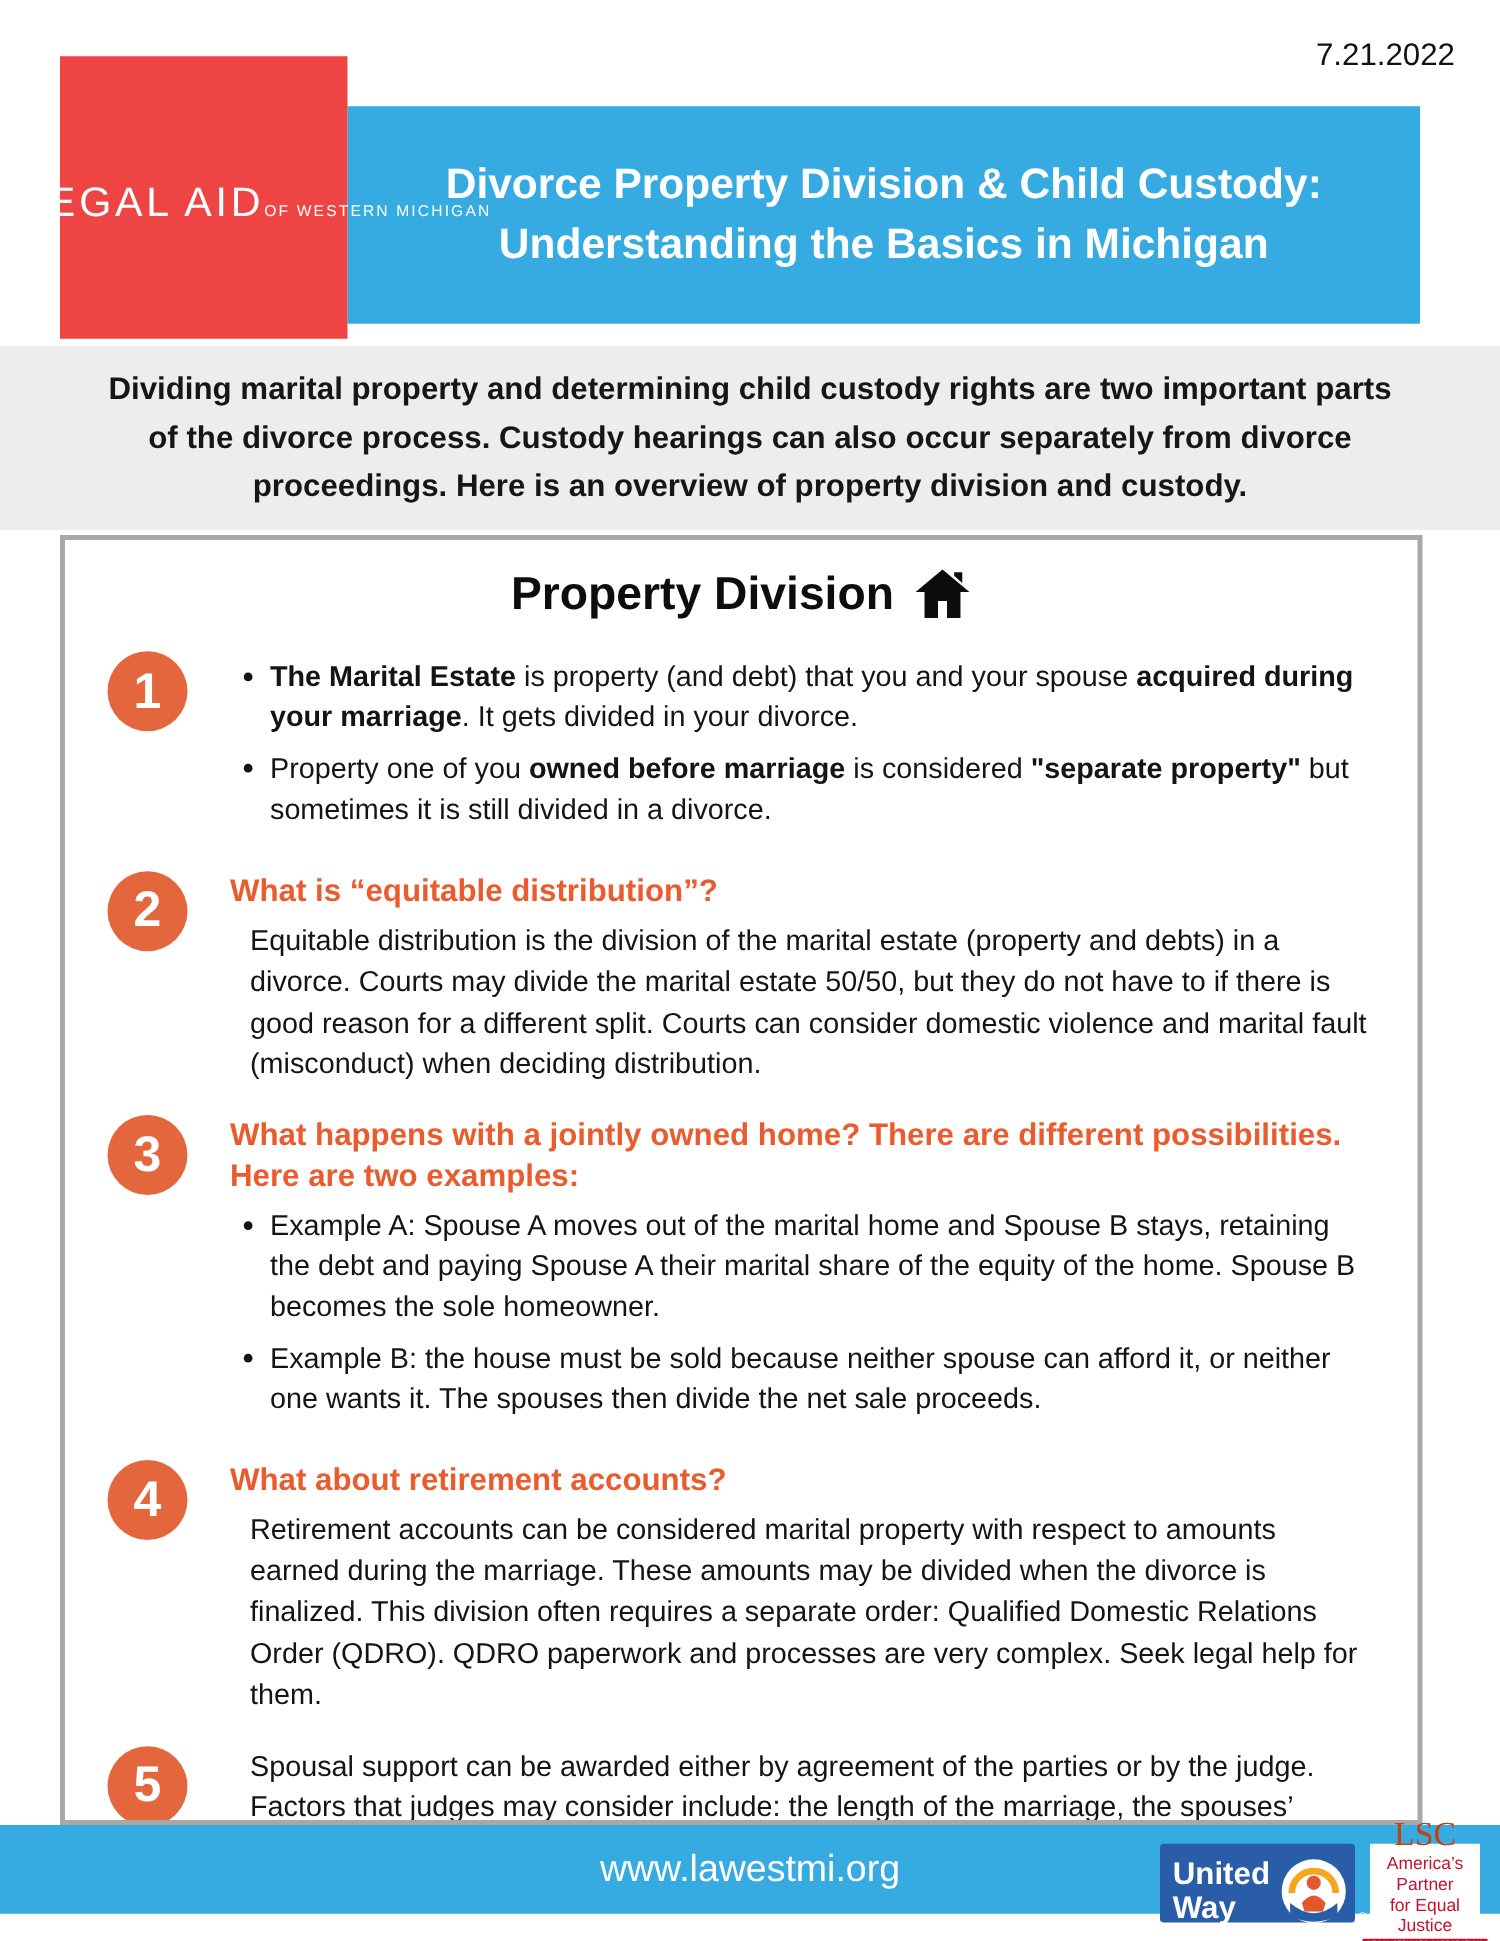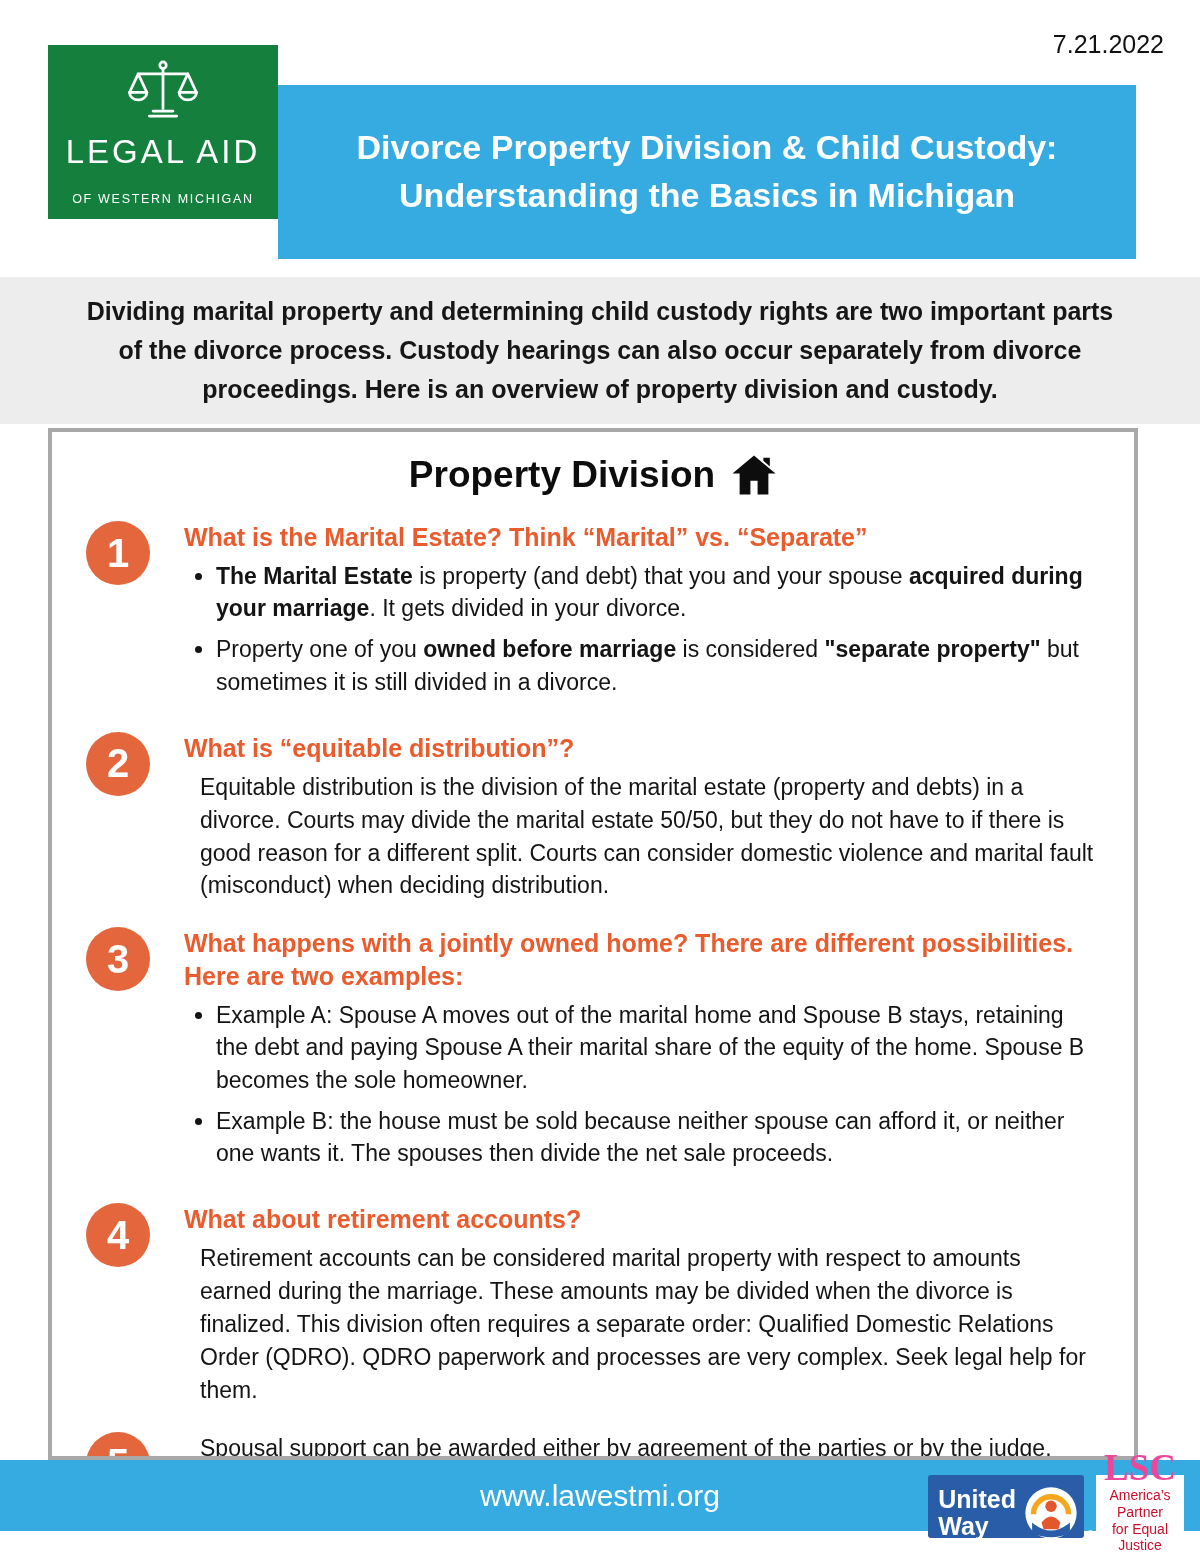--- a/index.html
+++ b/index.html
@@ -2,22 +2,22 @@
 <html><head>
 <meta charset="utf-8">
 <style>
   * { margin:0; padding:0; box-sizing:border-box; }
   html,body { background:#ffffff; }
   body { font-family:"Liberation Sans", sans-serif; color:#141414; }
   .page { position:relative; width:1200px; height:1553px; background:#ffffff; overflow:hidden; }
 
   .date { position:absolute; top:30px; right:36px; font-size:25px; color:#111; }
 
-  .logo-box { position:absolute; left:48px; top:45px; width:230px; height:174px;
-    background:#15803d; display:flex; flex-direction:column; align-items:center; justify-content:center; z-index:2; }
+  .logo-box { position:absolute; left:48px; top:45px; width:230px; height:226px;
+    background:#ef4444; display:flex; flex-direction:row; align-items:center; justify-content:center; z-index:2; }
   .logo-box svg { width:84px; height:62px; }
   .logo-line1 { color:#fff; font-size:33px; letter-spacing:3px; font-weight:400; margin-top:8px; white-space:nowrap; }
   .logo-line2 { color:#fff; font-size:12.5px; letter-spacing:1.7px; margin-top:21px; white-space:nowrap; }
 
   .title-band { position:absolute; left:278px; top:85px; width:858px; height:174px; background:#35ABE2;
     color:#fff; display:flex; flex-direction:column; align-items:center; justify-content:center;
     text-align:center; font-weight:bold; font-size:34px; line-height:1.4; }
 
   .intro { position:absolute; top:277px; left:0; width:1200px; height:147px; background:#EDEDED;
     display:flex; align-items:center; justify-content:center; }
@@ -42,21 +42,21 @@
   footer { position:absolute; left:0; top:1460px; width:1200px; height:71px; background:#35ABE2; }
   .footer-url { position:absolute; inset:0; display:flex; align-items:center; justify-content:center;
     color:#fff; font-size:30px; }
   .uw-logo { position:absolute; right:116px; top:15px; height:63px; background:#2A5DA8;
     display:flex; align-items:center; padding:16px 6px 4px 10px; gap:8px; border-radius:3px; }
   .uw-text { color:#fff; font-weight:bold; font-size:25px; line-height:1.05; text-align:left; }
   .uw-emblem svg { width:54px; height:54px; display:block; }
   .uw-reg { position:absolute; right:-10px; bottom:-2px; color:#fff; font-size:10px; }
   .lsc-logo { position:absolute; right:16px; top:15px; width:88px; height:63px; background:#fff;
     display:flex; flex-direction:column; align-items:center; justify-content:center; padding:3px; }
-  .lsc-name { color:#ec4899; font-family:"Liberation Serif", serif; font-weight:bold; font-size:37px; line-height:1; }
+  .lsc-name { color:#c2410c; font-family:"Liberation Serif", serif; font-weight:normal; font-size:27px; line-height:1; }
   .lsc-tag { color:#C8102E; font-size:14px; text-align:center; line-height:1.2; margin-top:1px; }
   .lsc-bar { margin-top:2px; background:#C8102E; color:#fff; font-size:5px; letter-spacing:0.4px; padding:1px 4px; white-space:nowrap; }
 </style>
 </head>
 <body>
 
 <div class="page">
 
   <div class="date">7.21.2022</div>
 
@@ -96,21 +96,20 @@
           <path fill="#0d0d0d" d="M45 5 h9 v12 l-9 -8 Z"></path>
         </svg>
       </span>
     </h1>
 
     <section class="item">
       <div class="num-col">
         <div class="num-circle">1</div>
       </div>
       <div class="item-body">
-        <h2 class="item-heading">What is the Marital Estate? Think “Marital” vs. “Separate”</h2>
         <ul>
           <li><b>The Marital Estate</b> is property (and debt) that you and your spouse <b>acquired during your marriage</b>. It gets divided in your divorce.</li>
           <li>Property one of you <b>owned before marriage</b> is considered <b>"separate property"</b> but sometimes it is still divided in a divorce.</li>
         </ul>
       </div>
     </section>
 
     <section class="item">
       <div class="num-col">
         <div class="num-circle">2</div>

